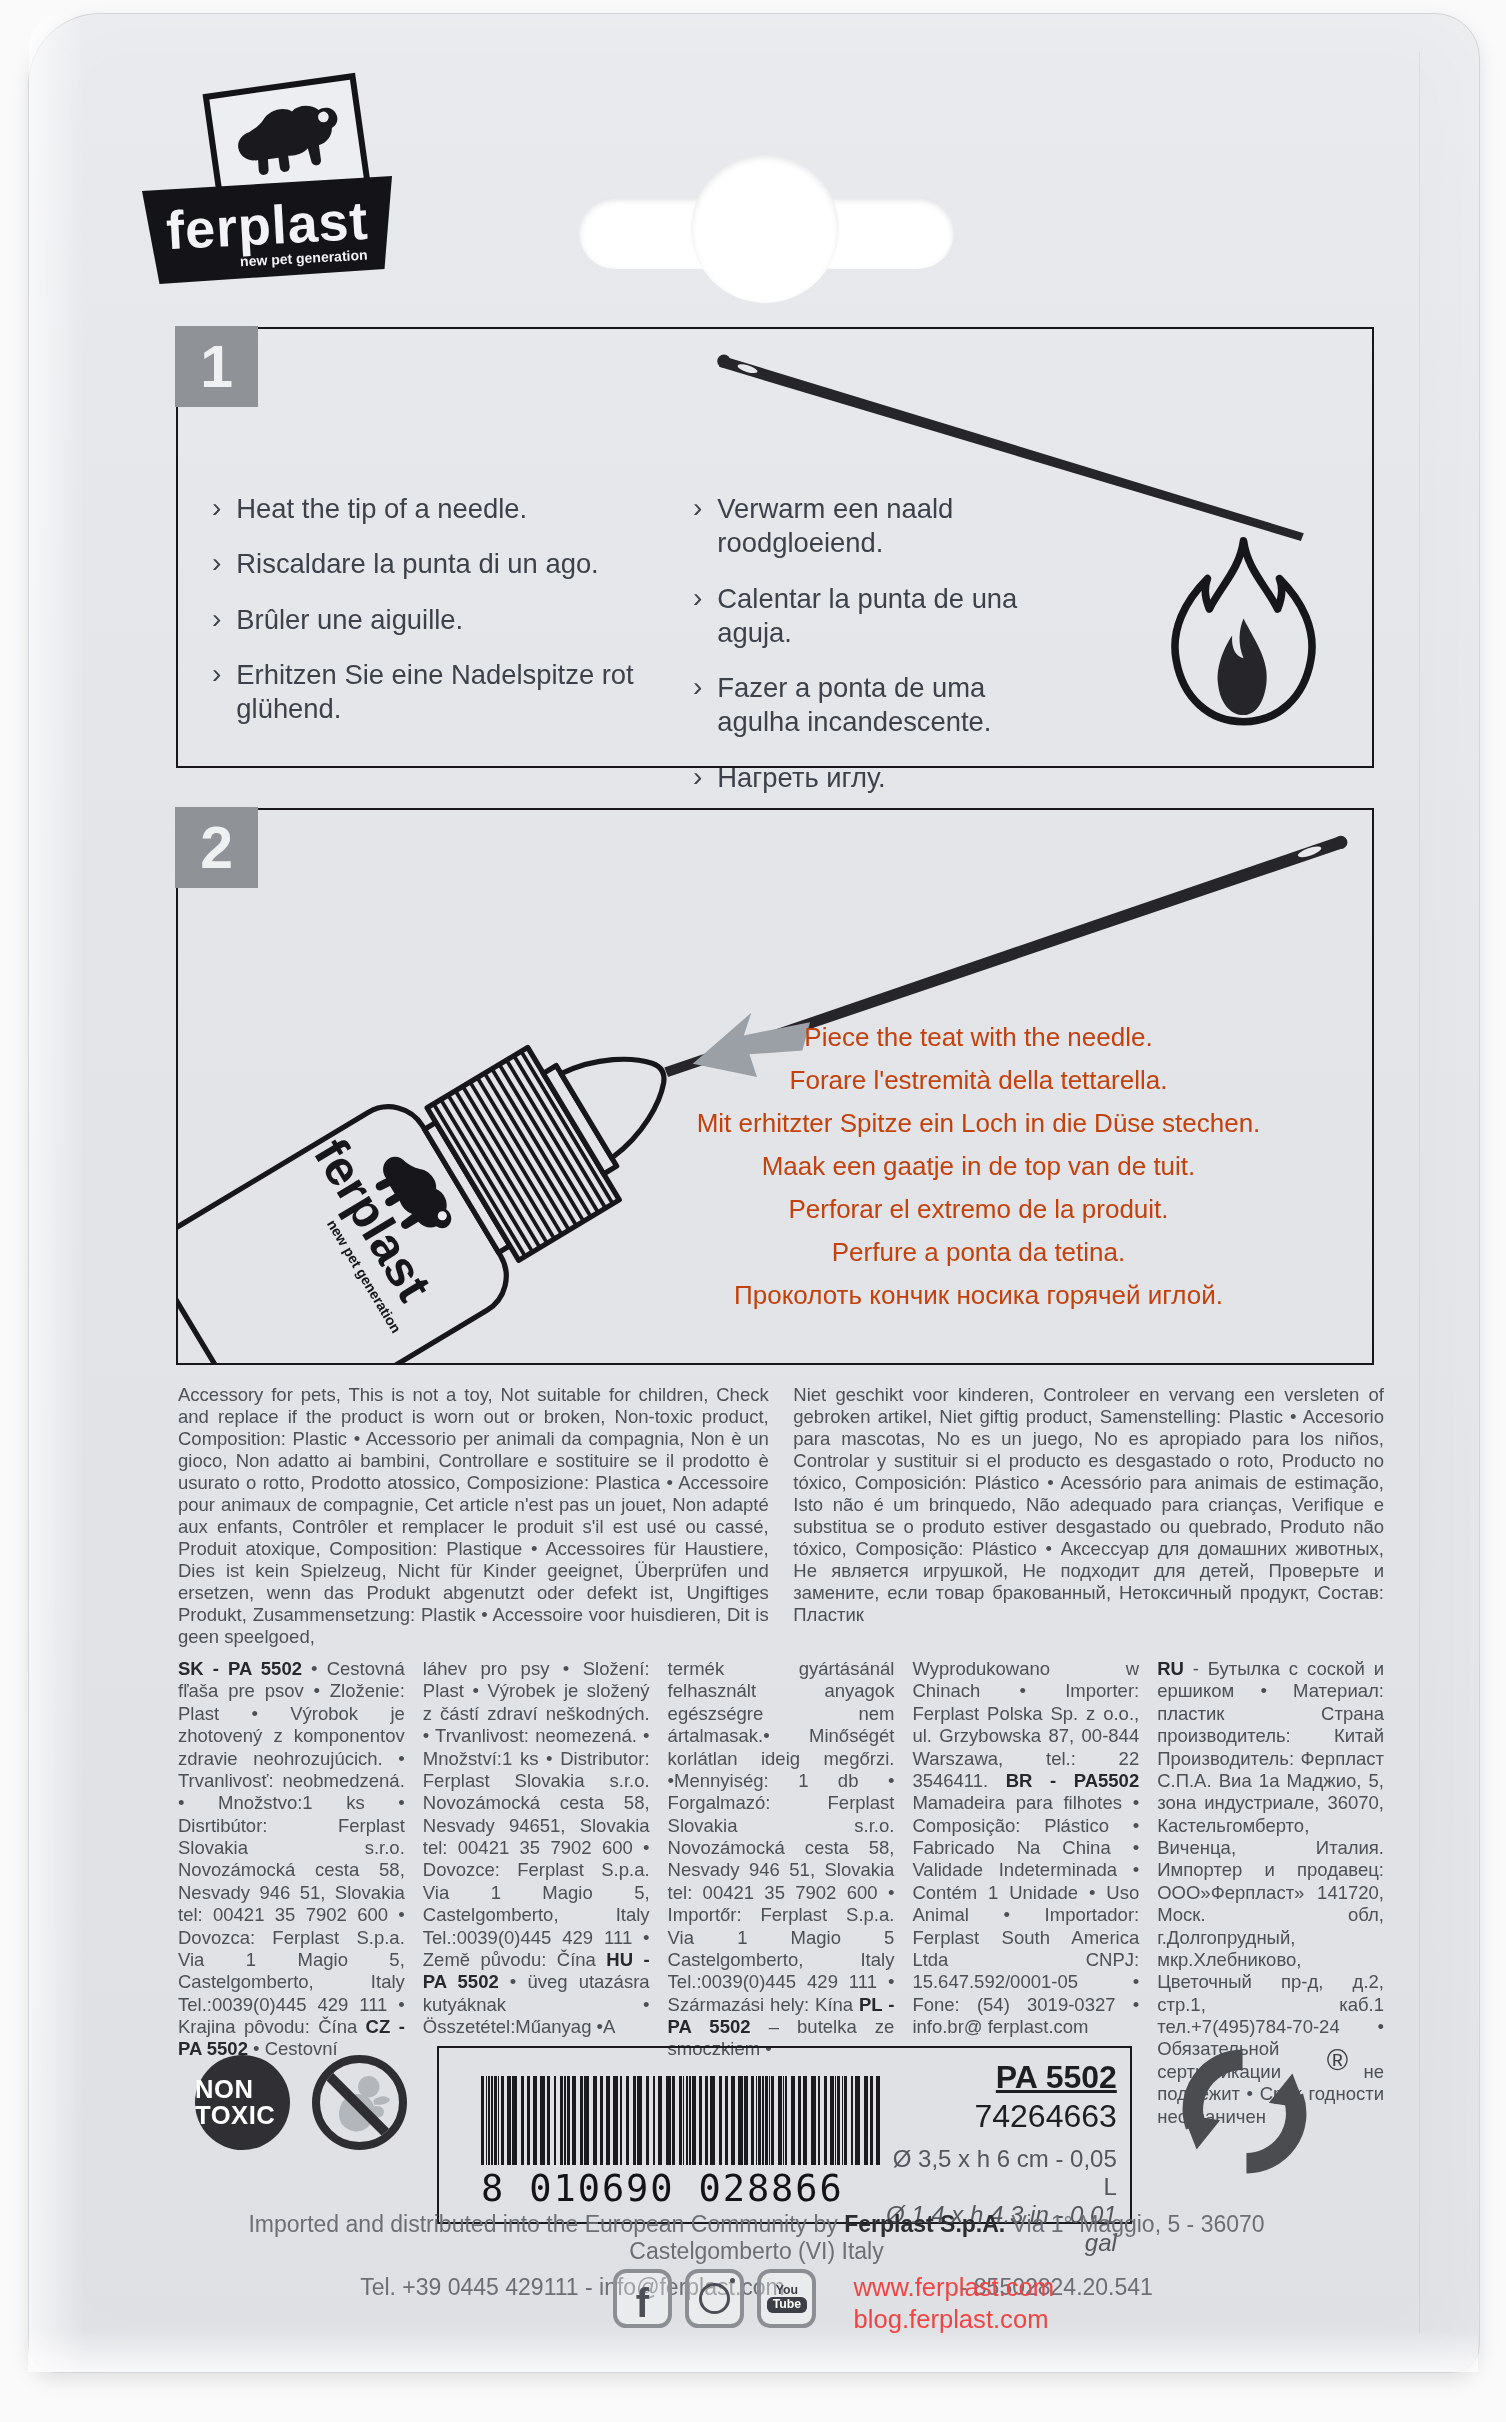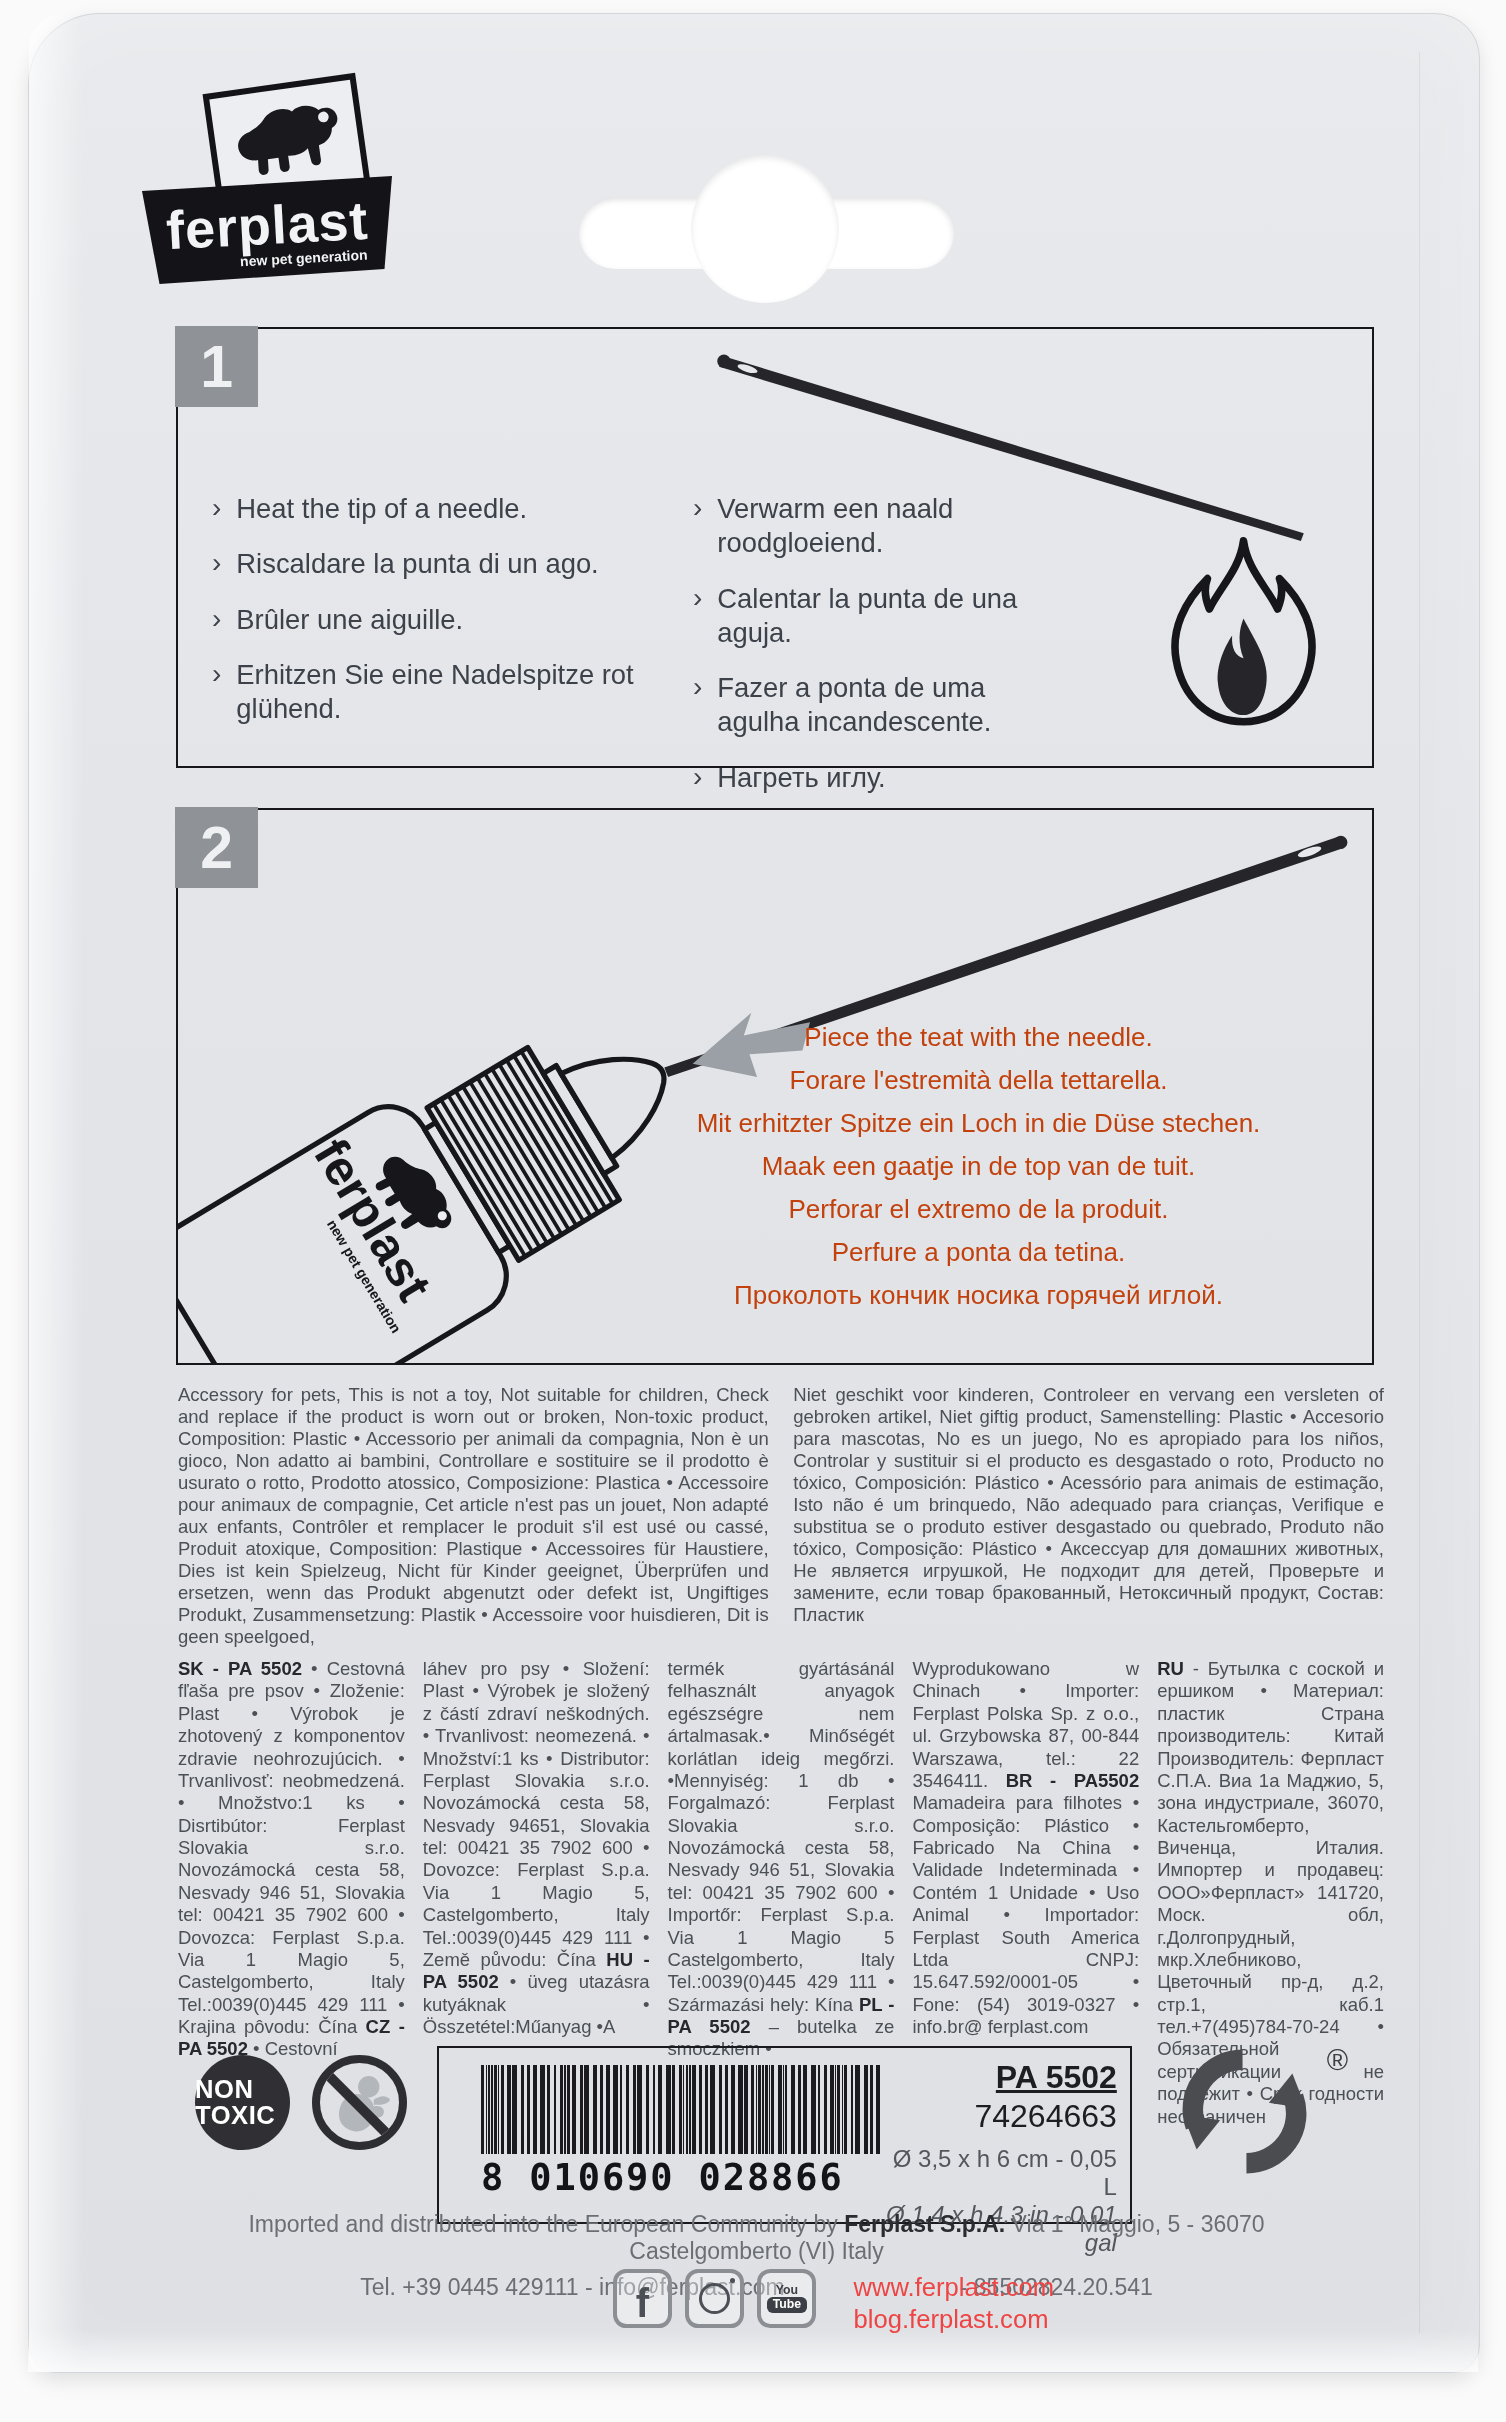--- a/index.html
+++ b/index.html
@@ -55,21 +55,21 @@
   .nontoxic{position:absolute;left:195px;top:2055px;width:95px;height:95px;border-radius:50%;background:#303034;
         color:#fff;display:flex;flex-direction:column;align-items:flex-start;justify-content:center;
         font-weight:bold;font-size:25.6px;line-height:.98;letter-spacing:0.5px;}
   .nochild{position:absolute;left:312px;top:2055px;width:95px;height:95px;border-radius:50%;
         border:8.5px solid #2e2e32;box-sizing:border-box;position:absolute;overflow:hidden;}
   .nochild svg{position:absolute;left:5.7px;top:3.8px;}
   .nochild::after{content:"";position:absolute;left:50%;top:-7.6px;width:9.5px;height:104px;margin-left:-4.7px;
         background:#2e2e32;transform:rotate(-45deg);}
   .bcbox{position:absolute;left:437px;top:2046px;width:695px;height:178px;border:2.8px solid #1a1a1e;
         box-sizing:border-box;display:flex;}
-  .bc-left{padding:17px 0 0 42px;font-weight:bold;}
+  .bc-left{padding:28px 0 0 42px;}
   .bars{width:401px;height:89px;
         background-image:
           repeating-linear-gradient(90deg,#1b1b1f 0 2.8px,transparent 2.8px 6.6px),
           repeating-linear-gradient(90deg,#1b1b1f 0 1.9px,transparent 1.9px 10.4px),
           repeating-linear-gradient(90deg,transparent 0 4.7px,#1b1b1f 4.7px 5.7px,transparent 5.7px 12.3px);}
   .digits{font-family:"DejaVu Sans Mono",monospace;font-size:37px;color:#141418;letter-spacing:1.9px;margin-top:1.9px;}
   .bc-right{margin-left:auto;text-align:right;padding:11.4px 13.2px 0 0;color:#1c1e22;}
   .sku{font-size:32px;font-weight:bold;text-decoration:underline;}
   .code{font-size:32px;margin-top:1.9px;}
   .met{font-size:24px;color:#53575d;margin-top:9.5px;}

